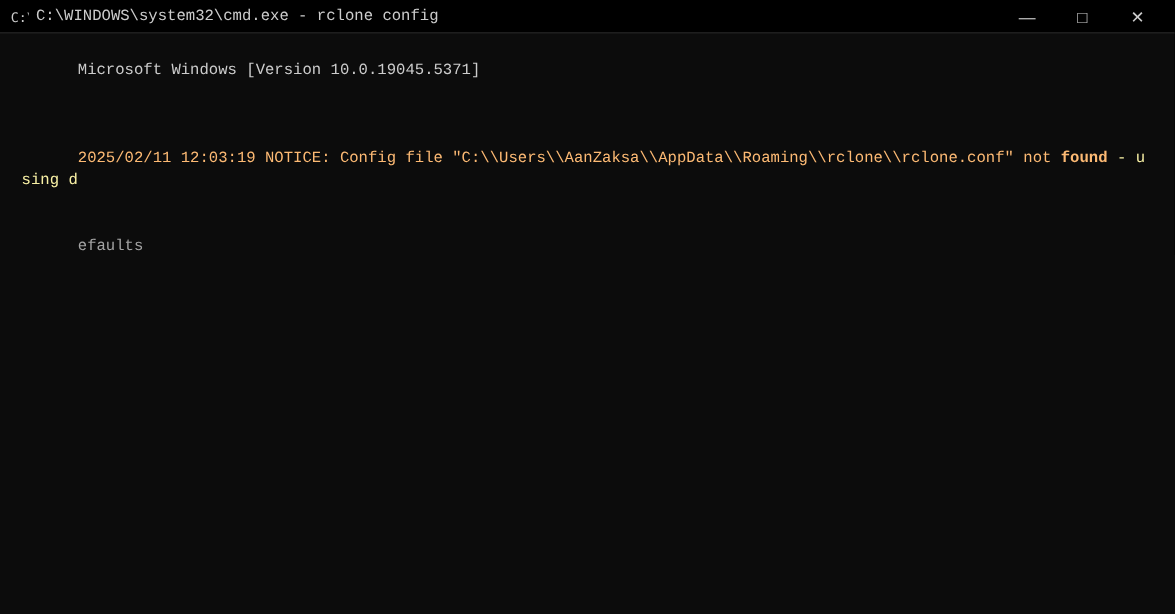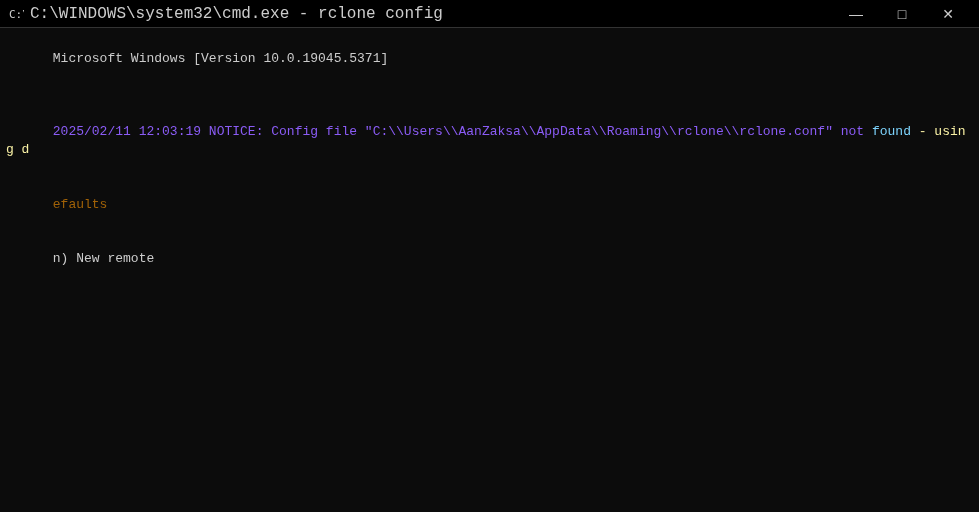--- a/index.html
+++ b/index.html
@@ -32,21 +32,21 @@
 
     .title-bar-icon {
       width: 16px;
       height: 16px;
       margin-right: 6px;
       flex-shrink: 0;
     }
 
     .title-bar-title {
       color: #ccc;
-      font-size: 16px;
+      font-size: 13px;
       flex: 1;
     }
 
     .title-bar-controls {
       display: flex;
       gap: 0;
     }
 
     .title-bar-btn {
       width: 46px;
@@ -58,21 +58,21 @@
       cursor: pointer;
       display: flex;
       align-items: center;
       justify-content: center;
     }
 
     .terminal-body {
       flex: 1;
       background: #0c0c0c;
       color: #ccc;
-      padding: 4px 6px;
+      padding: 4px 18px;
       overflow: hidden;
       font-family: 'Consolas', 'Courier New', monospace;
       font-size: 13px;
       line-height: 1.4;
     }
 
     .line {
       white-space: pre-wrap;
       word-break: break-all;
     }
@@ -100,30 +100,27 @@
 
     <div class="line">
       <span class="white">Microsoft Windows [Version 10.0.19045.5371]</span>
     </div>
 
 
     <div class="line">&nbsp;</div>
 
 
     <div class="line">
-      <span style="color:#8b5cf6;font-family:Liberation Mono, monospace;">2025/02/11 12:03:19 NOTICE: Config file "C:\\Users\\AanZaksa\\AppData\\Roaming\\rclone\\rclone.conf" not </span><span style="color:#7dd3fc;">found</span><span style="color:#f9f1a5;"> - using d</span>
+      <span style="color:#fdba74;font-family:Liberation Mono, monospace;">2025/02/11 12:03:19 NOTICE: Config file "C:\\Users\\AanZaksa\\AppData\\Roaming\\rclone\\rclone.conf" not </span><span style="color:#fdba74;font-weight:bold;">found</span><span style="color:#f9f1a5;"> - using d</span>
     </div>
     <div class="line">
-      <span style="color:#a16207;margin-top:28px;">efaults</span>
+      <span style="color:#a3a3a3;margin-top:28px;">efaults</span>
     </div>
 
 
-    <div class="line">
-      <span class="white">n) New remote</span>
-    </div>
 
 
     <div class="line">
       
     </div>
 
   </div>
 </div>
 
 </body></html>

